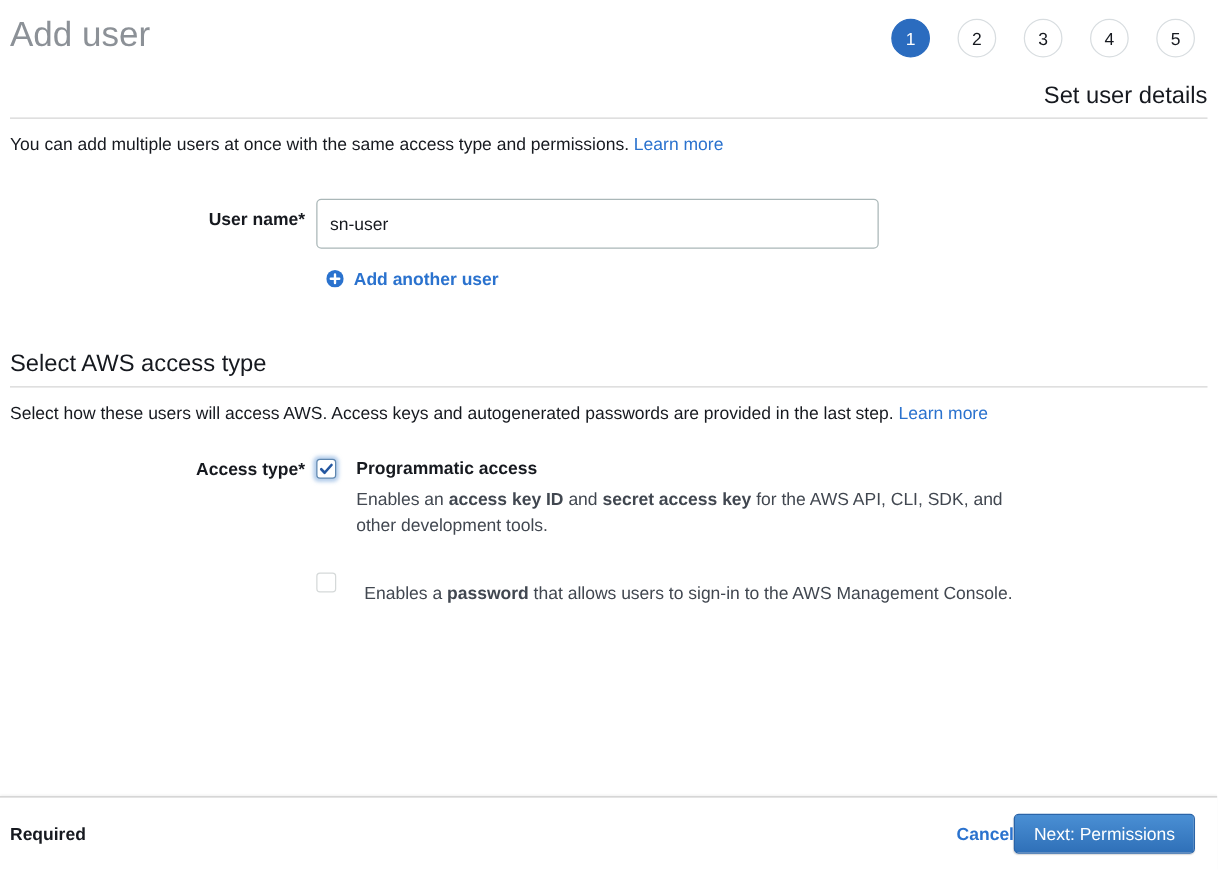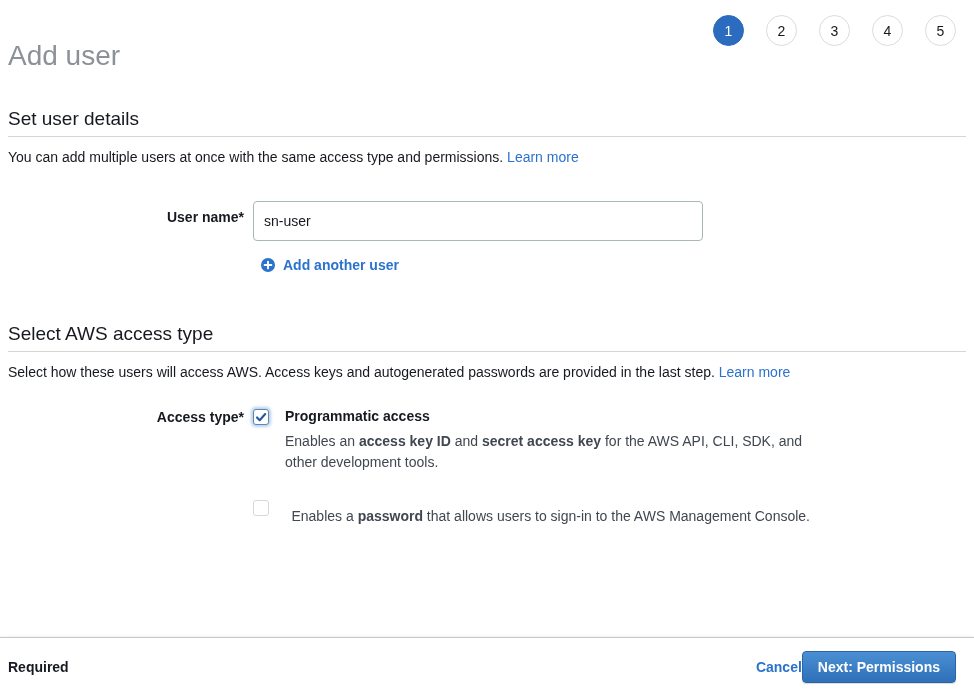--- a/index.html
+++ b/index.html
@@ -32,21 +32,20 @@
   .header-row {
     display: flex;
     justify-content: space-between;
     align-items: flex-start;
   }
   .page-title {
     font-size: 28px;
     font-weight: 400;
     color: var(--title-gray);
     line-height: 32px;
-    margin-top: 28px;
   }
   .steps {
     display: flex;
     gap: 22px;
     margin-right: 10px;
     margin-top: 3px;
   }
   .step-circle {
     width: 31px;
     height: 31px;
@@ -65,21 +64,21 @@
     color: #fff;
   }
   
   .section-heading {
     font-size: 19px;
     font-weight: 400;
     color: var(--text-dark);
     padding-bottom: 6px;
     border-bottom: 1px solid var(--divider);
   }
-  .section-user-details .section-heading { margin-top: 36px; }
+  .section-user-details .section-heading { margin-top: 20px; text-align: right; }
   .section-access-type .section-heading { margin-top: 48px; }
   .section-desc {
     margin-top: 12px;
     font-size: 14px;
     color: var(--text-dark);
   }
   a.link {
     color: var(--link-blue);
     text-decoration: none;
     cursor: pointer;
@@ -176,21 +175,21 @@
     font-weight: bold;
     cursor: pointer;
     text-decoration: none;
   }
   .next-button {
     background: linear-gradient(to bottom, var(--button-top), var(--button-bottom));
     border: 1px solid var(--button-border);
     border-radius: 4px;
     color: #fff;
     font-family: "Liberation Sans", "DejaVu Sans", sans-serif;
-    font-weight: bold;
+    font-weight: normal;
     font-size: 14px;
     padding: 7px 15px;
     cursor: pointer;
     box-shadow: 0 1px 1px rgba(0,0,0,0.15);
   }
 </style>
 </head>
 <body>
 
 <div class="page">

